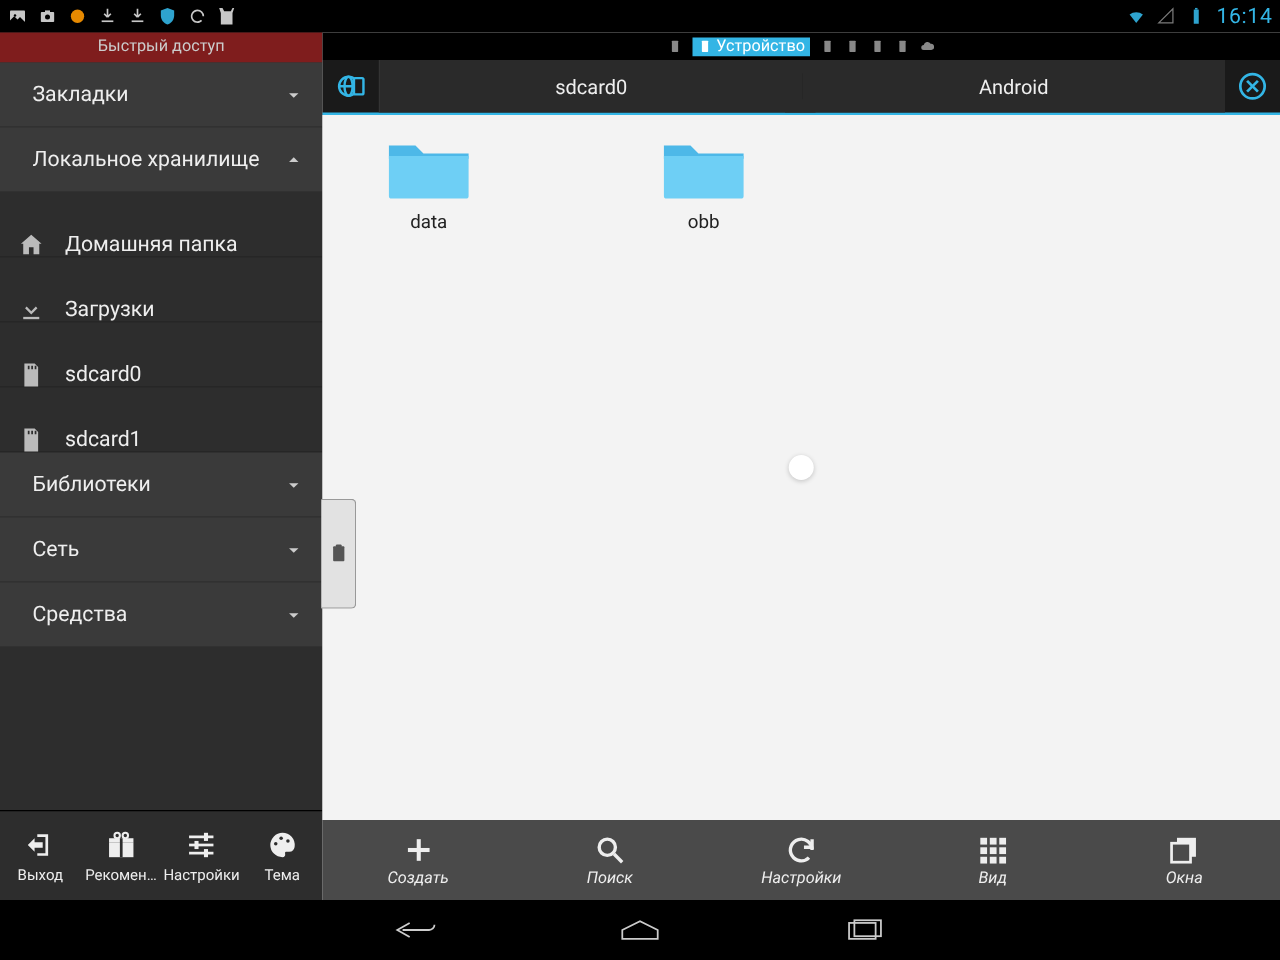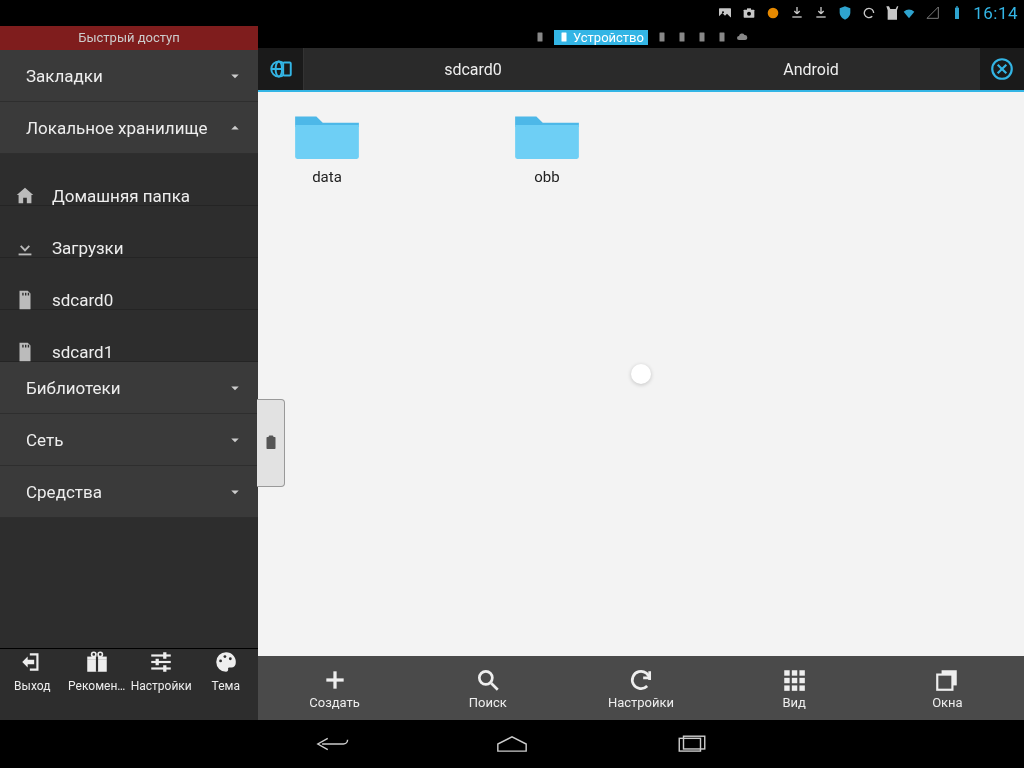--- a/index.html
+++ b/index.html
@@ -1,20 +1,20 @@
 <!DOCTYPE html>
 <html><head>
 <meta charset="utf-8">
 <style>
   * { margin:0; padding:0; box-sizing:border-box; font-family:Roboto,Arial,sans-serif; }
   html,body { width:1024px; height:768px; background:#000; overflow:hidden; color:#fff; }
 
   
   .status-bar {
-    height:26px; background:#000; display:flex; align-items:center; justify-content:flex-end;
+    height:26px; background:#000; display:flex; align-items:center; justify-content:space-between;
     padding:0 6px; font-size:15px; color:#ddd;
   }
   .status-left,.status-right { display:flex; align-items:center; gap:8px; }
   .status-ico { width:16px; height:16px; display:inline-flex; align-items:center; justify-content:center; opacity:.9; }
   .clock { color:#33b5e5; font-size:17px; letter-spacing:.5px; }
 
   
   .app { position:absolute; top:26px; left:0; right:0; bottom:48px; display:flex; }
 
   
@@ -28,21 +28,21 @@
   .sb-section { background:#3a3a3a;padding-left:26px; }
   .sb-item { background:#2d2d2d; }
   .sb-item .left { display:flex; align-items:center; gap:16px;margin-top:32px; }
   .sb-item-icon { width:22px; height:22px; display:inline-flex; align-items:center; justify-content:center; }
   .chev { width:18px; height:18px; }
   .sb-spacer { flex:1; background:#2d2d2d; }
   .sb-bottom {
     height:72px; background:#2d2d2d; display:flex; border-top:1px solid #000;
   }
   .sbb-btn {
-    flex:1; display:flex; flex-direction:column; align-items:center; 
+    flex:1; display:flex; flex-direction:column; align-items:center; justify-content:center;
     gap:4px; font-size:12px; color:#eee; cursor:pointer;
   }
   .sbb-ico { width:26px; height:26px; display:flex; align-items:center; justify-content:center; }
 
   
   .main { flex:1; display:flex; flex-direction:column; background:#f3f3f3; }
 
   
   .tabs-bar {
     height:22px; background:#000; display:flex; align-items:center; justify-content:center; gap:8px;
@@ -71,38 +71,38 @@
   }
   .bc-seg:last-child::after {
     content:""; position:absolute; right:6px; bottom:4px; width:0; height:0;
     border-left:7px solid transparent; border-bottom:7px solid #33b5e5;
   }
   .bc-close {
     width:44px; height:44px; display:flex; align-items:center; justify-content:center; cursor:pointer;
   }
 
   
-  .file-area { flex:1; background:#f3f3f3; position:relative; padding:18px 14px; display:flex; gap:110px; align-items:flex-start; }
+  .file-area { flex:1; background:#f3f3f3; position:relative; padding:18px 30px; display:flex; gap:110px; align-items:flex-start; }
   .folder { display:flex; flex-direction:column; align-items:center; gap:6px; cursor:pointer; width:110px; }
   .folder-ico { width:68px; height:52px; }
   .folder-label { color:#222; font-size:15px; }
   .edge-tab {
     position:absolute; left:-1px; top:307px; width:28px; height:88px;
     background:#e2e2e2; border:1px solid #999; border-left:none; border-radius:0 4px 4px 0;
     display:flex; align-items:center; justify-content:center; cursor:pointer;
   }
   .center-dot { position:absolute; left:50%; top:50%; width:20px; height:20px; margin-left:-10px; margin-top:-10px; border-radius:50%; background:#fff; box-shadow:0 1px 4px rgba(0,0,0,.2);}
 
   
   .toolbar {
     height:64px; background:#4a4a4a; display:flex;
   }
   .tb-btn {
     flex:1; display:flex; flex-direction:column; align-items:center; justify-content:center;
-    gap:2px; color:#eee; font-size:13px; cursor:pointer;
+    gap:2px; color:#eee; font-size:13px; cursor:pointer;font-style:italic;
   }
   .tb-ico { width:26px; height:26px; display:flex; align-items:center; justify-content:center; }
 
   
   .navbar {
     position:absolute; left:0; right:0; bottom:0; height:48px; background:#000;
     display:flex; align-items:center; justify-content:center; gap:140px;
   }
   .nav-btn { width:40px; height:40px; display:flex; align-items:center; justify-content:center; cursor:pointer; }
 

